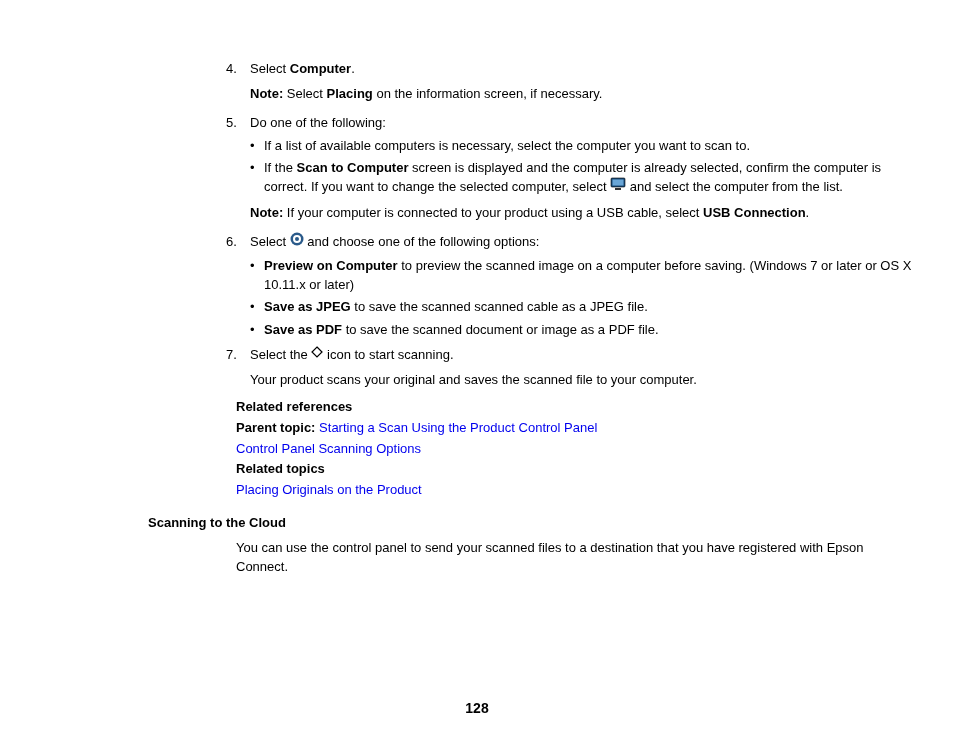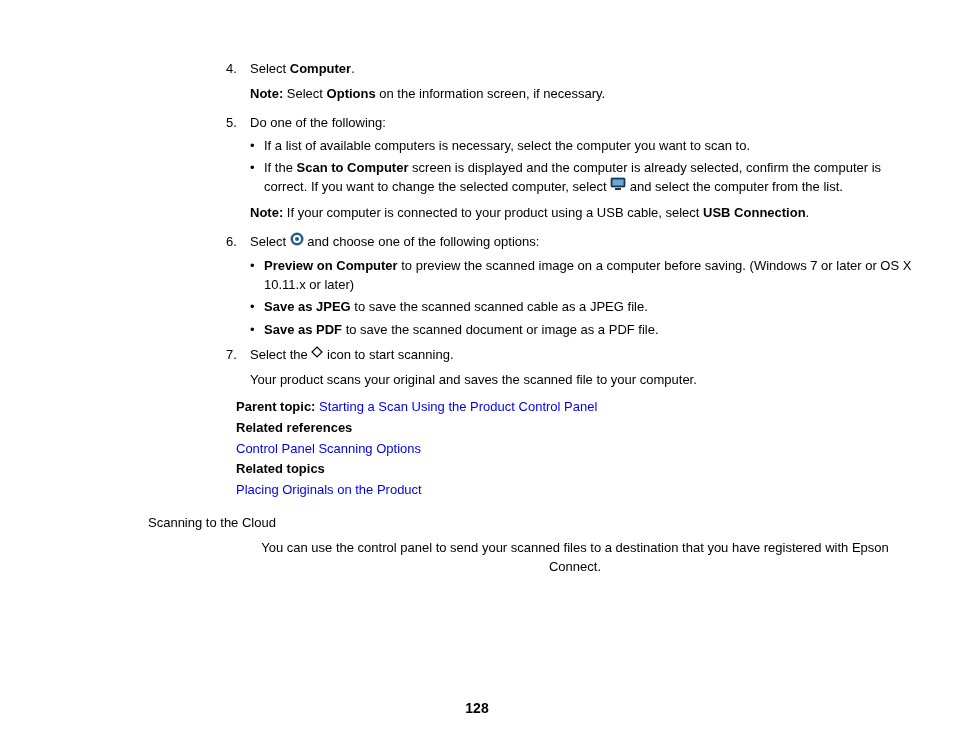--- a/index.html
+++ b/index.html
@@ -58,21 +58,21 @@
     position: absolute;
     left: 0;
     top: 0;
   }
   a.link {
     color: #0000ee;
     text-decoration: none;
   }
   .bold { font-weight: bold; }
   .section-heading {
-    font-weight: normal;
+    font-weight: bold;
     margin: 14px 0 6px 0;
   }
   .para {
     margin: 6px 0;
   }
   .ref-block {
     padding-left: 116px;
     margin-top: 8px;
   }
   .ref-line { margin: 2px 0; }
@@ -91,41 +91,40 @@
     position: relative;
     top: -1px;
   }
   .monitor-icon rect.screen { fill: #1a4c7a; stroke: #000; stroke-width: 0.6; }
   .monitor-icon rect.inner { fill: #6aa6d6; }
   .monitor-icon rect.base { fill: #333; }
   .gear-icon circle.outer { fill: #2a5a8a; }
   .diamond-icon polygon { fill: none; stroke: #000; stroke-width: 1.2; }
   .body-indent {
     padding-left: 116px;
-    text-align: center;
   }
 </style>
 </head>
 <body>
 
 <div class="page">
   <div class="content">
 
     <ol class="main-list">
 
       <li>
         <span class="num">4.</span>
         <span>
           <span>Select </span><span class="bold">Computer</span><span>.</span>
         </span>
       </li>
     </ol>
 
     <div class="indent-block">
-      <span class="bold">Note:</span><span> Select </span><span class="bold">Options</span><span> on the information screen, if necessary.</span>
+      <span class="bold">Note:</span><span> Select </span><span class="bold">Placing</span><span> on the information screen, if necessary.</span>
     </div>
 
     <ol class="main-list">
 
       <li>
         <span class="num">5.</span>
         <span>Do one of the following:</span>
         <ul class="bullets">
           <li><span>If a list of available computers is necessary, select the computer you want to scan to.</span></li>
           <li>
@@ -169,25 +168,25 @@
           <span>Select the </span><span class="inline-icon"><svg class="diamond-icon" width="12" height="12" viewBox="0 0 12 12">
                 <polygon points="6,1 11,6 6,11 1,6"></polygon>
               </svg></span><span> icon to start scanning.</span>
         </span>
         <div class="para">Your product scans your original and saves the scanned file to your computer.</div>
       </li>
     </ol>
 
 
     <div class="ref-block">
+      <div class="ref-line bold">Related references</div>
       <div class="ref-line">
         <span class="bold">Parent topic:</span>
         <a href="#" class="link">Starting a Scan Using the Product Control Panel</a>
       </div>
-      <div class="ref-line bold">Related references</div>
       <div class="ref-line">
         <a href="#" class="link">Control Panel Scanning Options</a>
       </div>
       <div class="ref-line bold">Related topics</div>
       <div class="ref-line">
         <a href="#" class="link">Placing Originals on the Product</a>
       </div>
     </div>
 
     <div class="section-heading" style="margin-left:28px;">Scanning to the Cloud</div>

